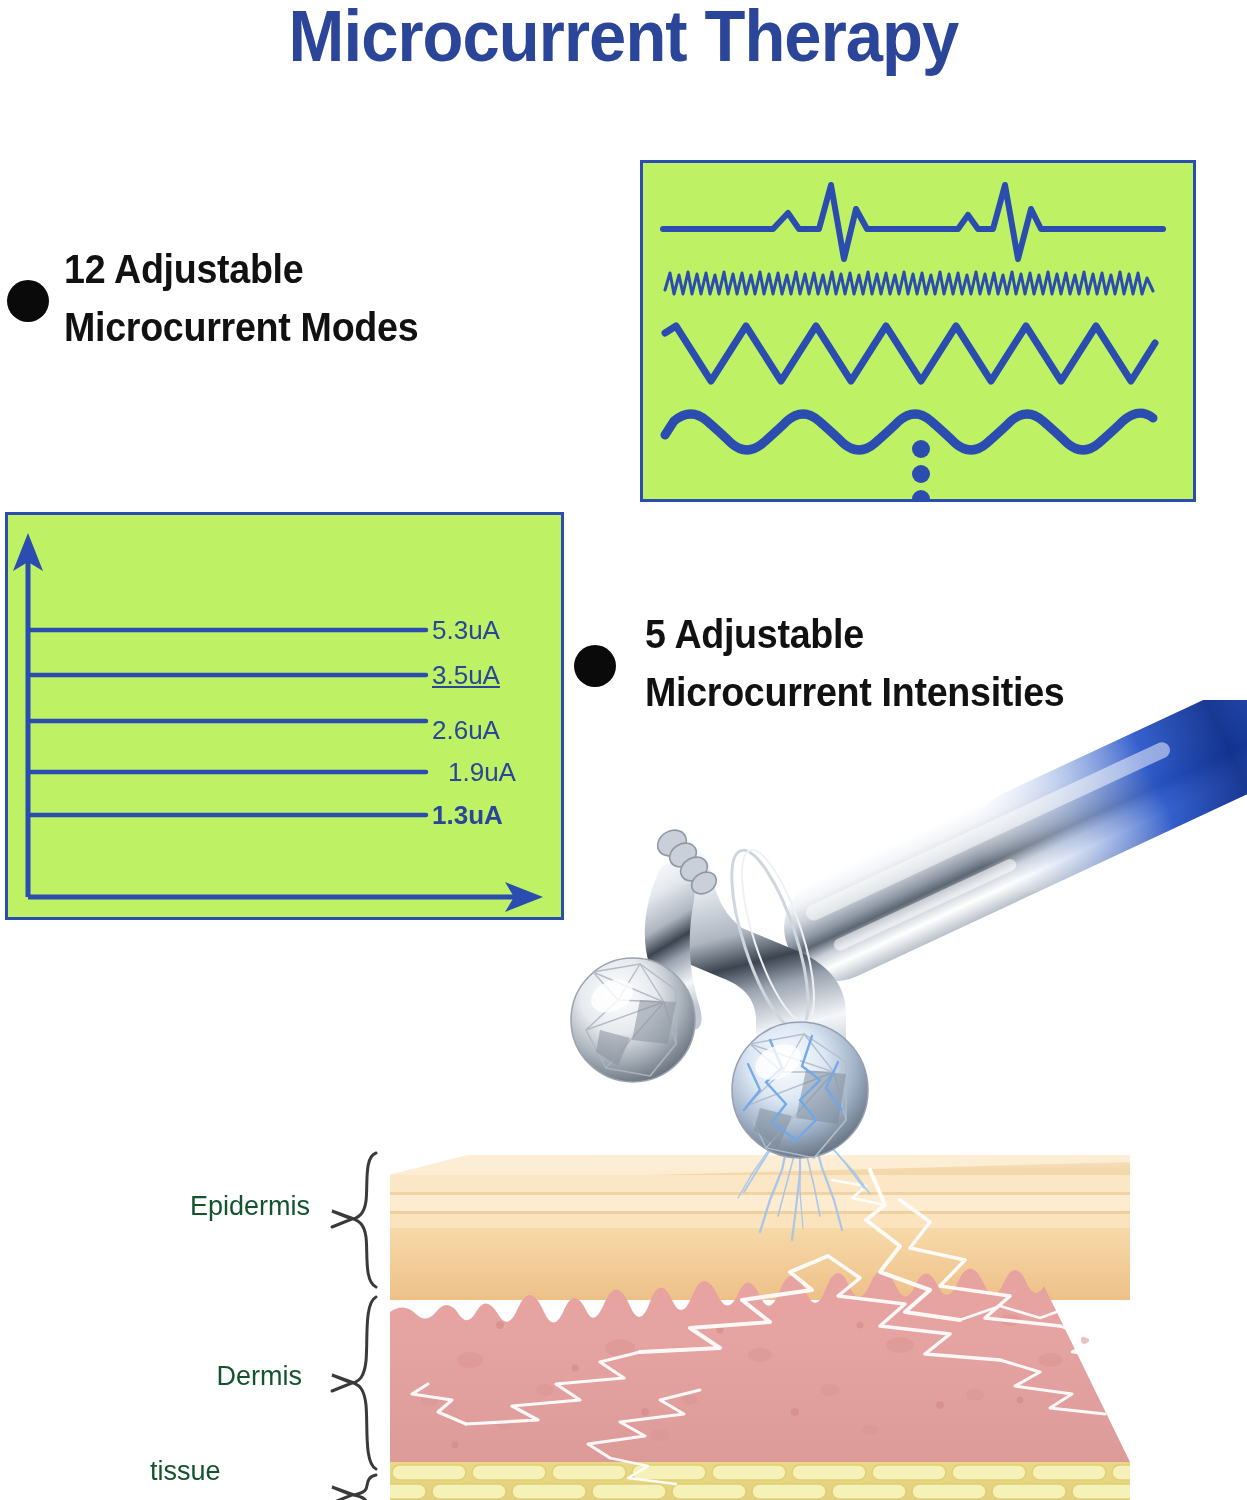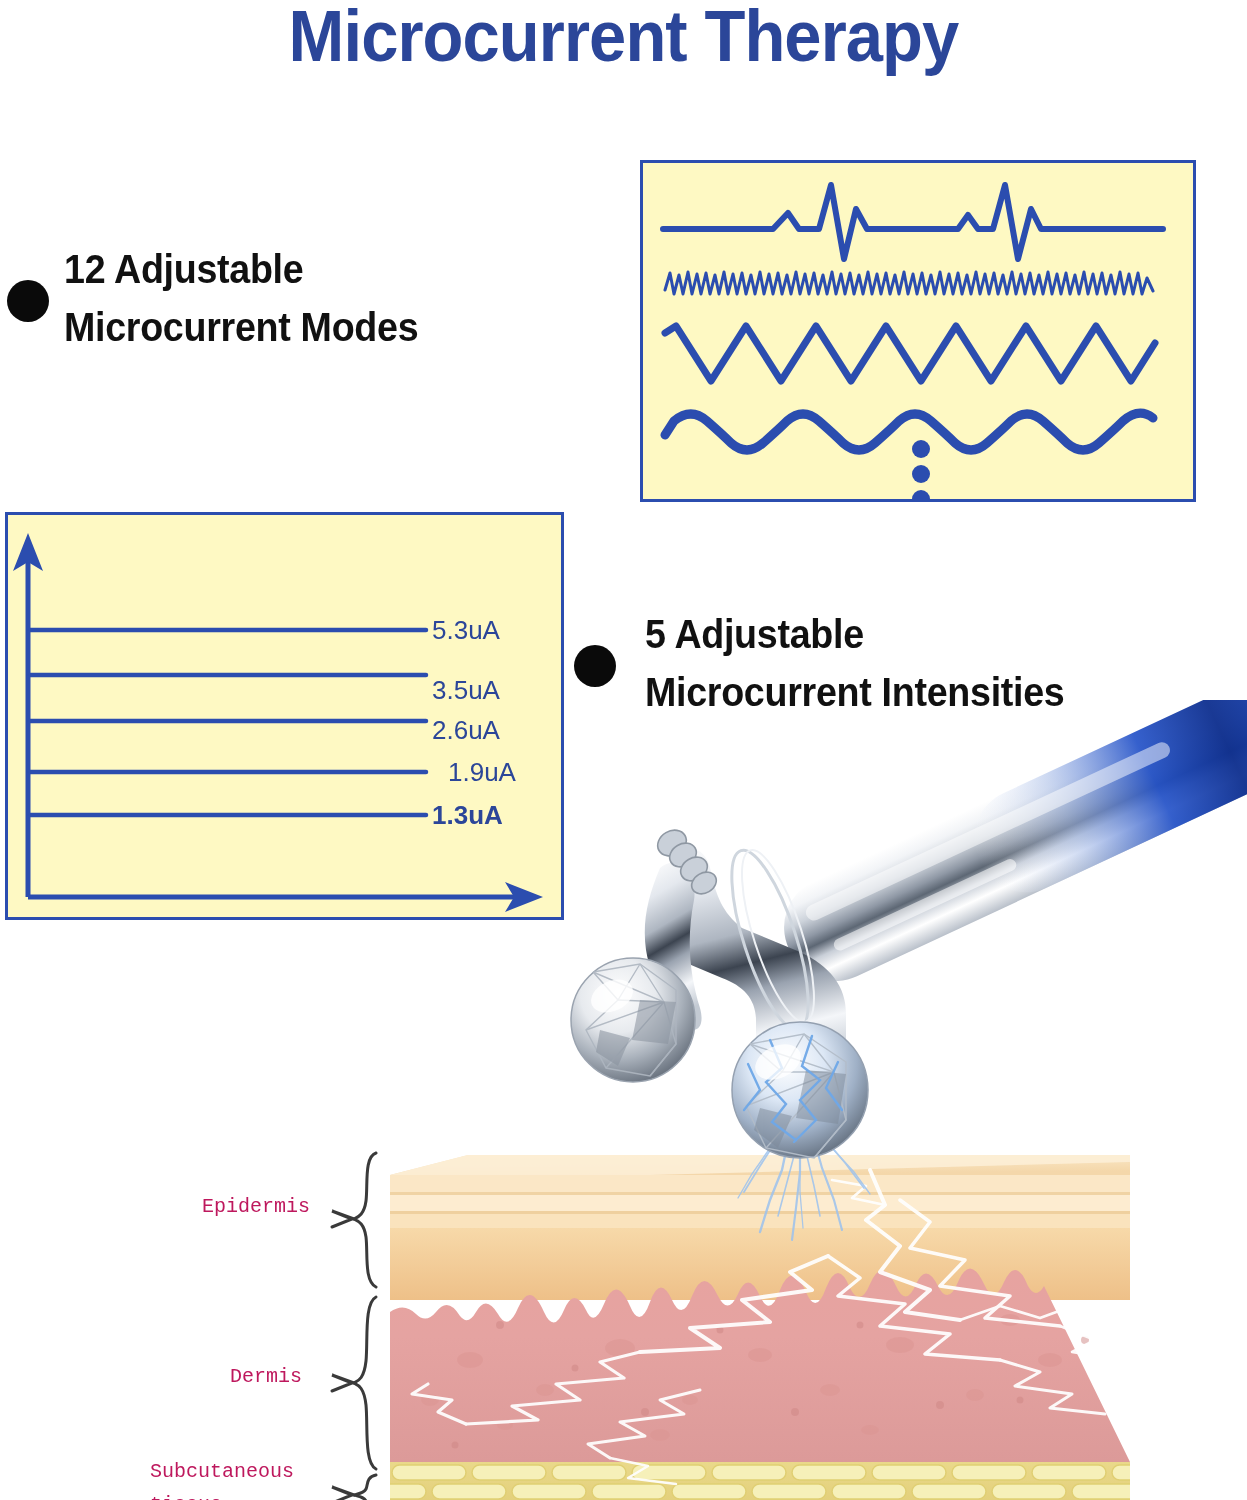--- a/index.html
+++ b/index.html
@@ -35,38 +35,37 @@
     line-height:58px;
     letter-spacing:-.3px;
     transform:scaleX(.94);
     transform-origin:0 50%;
     white-space:nowrap;
   }
 
   
   .panel{
     border:3px solid #2B4DAF;
-    background:#fef9c3;
+    background:#bef264;
     box-sizing:border-box;
   }
   .level-label{
     color:#2B4699;
     font-size:26px;
     line-height:26px;
     white-space:nowrap;
   }
 
   
   .skin-label{
-    color:#be185d;
-    font-size:20px;
+    color:#14532d;
+    font-size:27px;
     line-height:33px;
     text-align:right;
     white-space:nowrap;
-    font-family:Liberation Mono, monospace;
   }
 </style>
 </head>
 <body>
 
 <div class="abs" id="page-title">Microcurrent Therapy</div>
 
 <div class="abs panel" id="waveform-panel" style="left:640px;top:160px;width:556px;height:342px;">
 
   <svg width="550" height="336" viewBox="0 0 550 336" style="display:block;">
@@ -130,21 +129,21 @@
     <g stroke="#2B4DAF" stroke-width="4.5" stroke-linecap="round">
       <line x1="22" y1="115" x2="418" y2="115"></line>
       <line x1="22" y1="160" x2="418" y2="160"></line>
       <line x1="22" y1="206" x2="418" y2="206"></line>
       <line x1="22" y1="257" x2="418" y2="257"></line>
       <line x1="22" y1="300" x2="418" y2="300"></line>
     </g>
   </svg>
 
   <div class="abs level-label" style="left:424px;top:102px;">5.3uA</div>
-  <div class="abs level-label" style="left:424px;top:162px;">3.5uA</div>
+  <div class="abs level-label" style="left:424px;top:147px;text-decoration:underline;">3.5uA</div>
   <div class="abs level-label" style="left:424px;top:202px;">2.6uA</div>
   <div class="abs level-label" style="left:440px;top:244px;">1.9uA</div>
   <div class="abs level-label" style="left:424px;top:287px;font-weight:bold;">1.3uA</div>
 </div>
 
 <div class="abs" style="left:574px;top:645px;">
   <div class="bullet-dot"></div>
 </div>
 <div class="abs" style="left:645px;top:605px;width:600px;">
   <div class="bullet-text">5 Adjustable</div>
@@ -427,15 +426,14 @@
     <path d="M46 330 C 36 332, 38 340, 36 344 C 34 348, 28 349, 24 350 C 28 351, 34 352, 36 356 C 38 360, 36 366, 46 368"></path>
     <path d="M24 350 L2 342 L22 350 L2 358"></path>
   </g>
 </svg>
 
 <div class="abs skin-label" style="left:60px;top:1190px;width:250px;">Epidermis</div>
 
 <div class="abs skin-label" style="left:52px;top:1360px;width:250px;">Dermis</div>
 
 <div class="abs" style="left:40px;top:1455px;width:270px;">
-  <div class="skin-label" style="text-align:left;padding-left:110px;">Subcutaneous</div>
   <div class="skin-label" style="text-align:left;padding-left:110px;">tissue</div>
 </div>
 
 </body></html>

